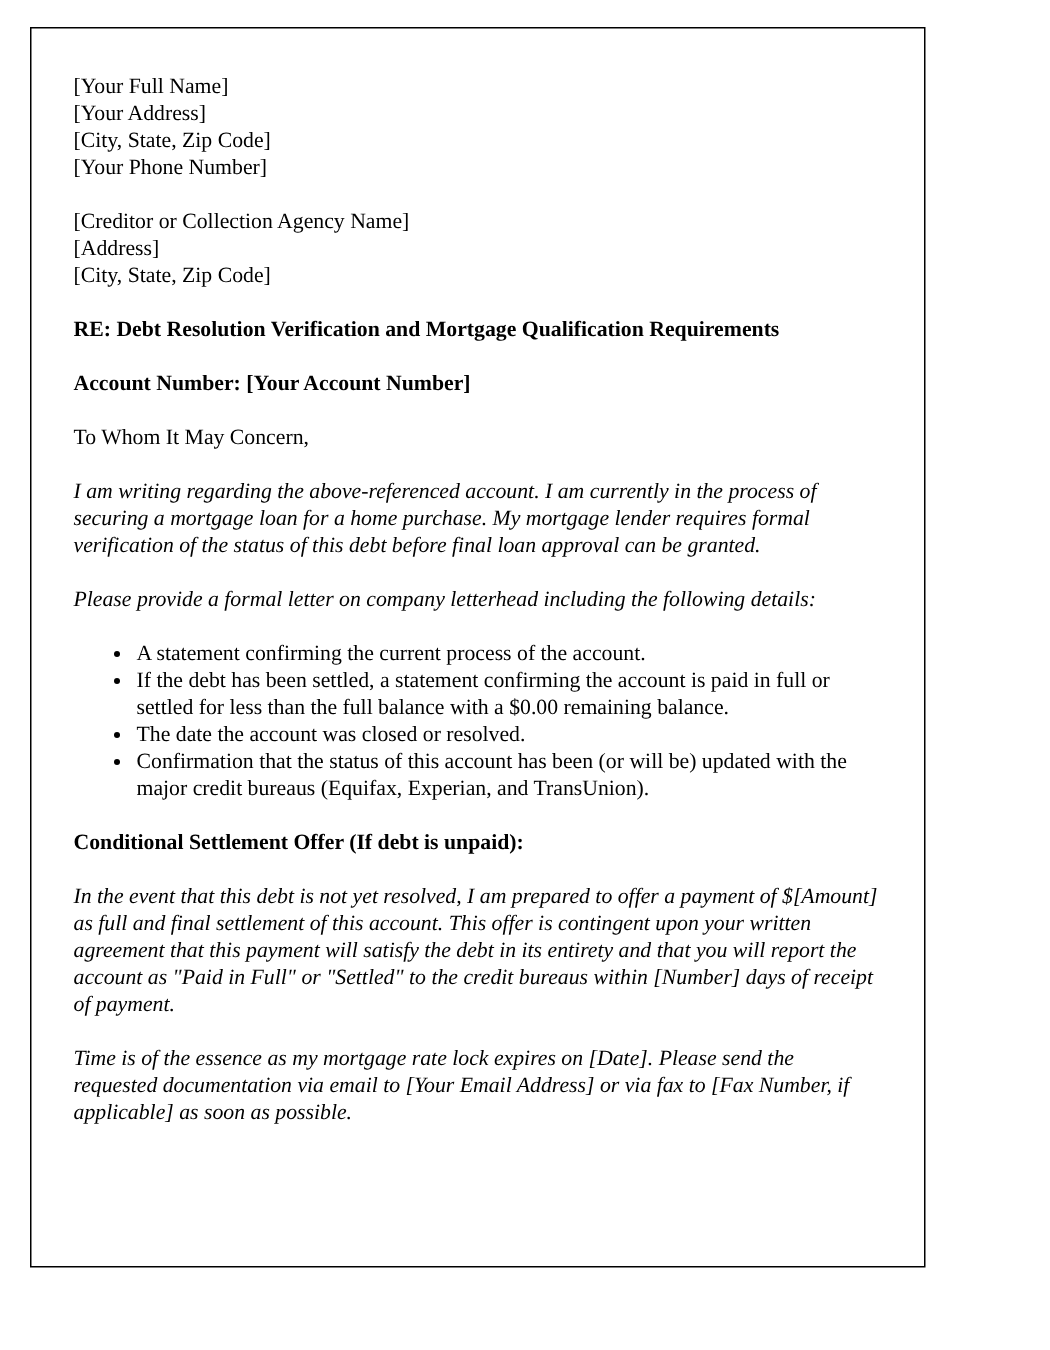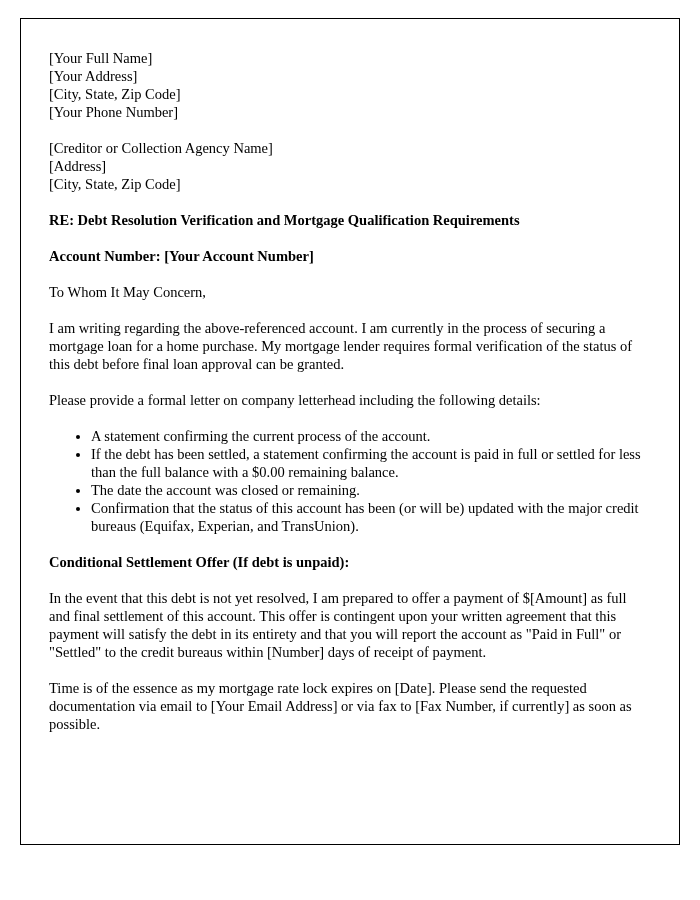--- a/index.html
+++ b/index.html
@@ -11,21 +11,21 @@
     position: relative;
     width: 700px;
     height: 900px;
     background: #ffffff;
     overflow: hidden;
   }
   .letter-frame {
     position: absolute;
     left: 20px;
     top: 18px;
-    width: 660px;
+    width: 597px;
     height: 827px;
     border: 1px solid #000000;
     background: #ffffff;
     padding: 30px 28px 20px 28px;
     overflow: hidden;
   }
   .letter-body {
     color: #000000;
     font-size: 14.5px;
     line-height: 18px;
@@ -35,20 +35,21 @@
   .bold { font-weight: bold; }
   ul.bullet-list {
     margin: 18px 0;
     padding-left: 42px;
   }
   ul.bullet-list li {
     line-height: 18px;
   }
   p.para {
     line-height: 18px;
+    font-style: italic;
   }
 </style>
 </head>
 <body>
 
 <div class="page">
   <div class="letter-frame">
     <div class="letter-body">
 
       <div class="block">
@@ -71,25 +72,25 @@
 
       <div class="block">To Whom It May Concern,</div>
 
       <p class="para block">I am writing regarding the above-referenced account. I am currently in the process of securing a mortgage loan for a home purchase. My mortgage lender requires formal verification of the status of this debt before final loan approval can be granted.</p>
 
       <p class="para block">Please provide a formal letter on company letterhead including the following details:</p>
 
       <ul class="bullet-list">
         <li>A statement confirming the current process of the account.</li>
         <li>If the debt has been settled, a statement confirming the account is paid in full or settled for less than the full balance with a $0.00 remaining balance.</li>
-        <li>The date the account was closed or remaining.</li>
+        <li>The date the account was closed or resolved.</li>
         <li>Confirmation that the status of this account has been (or will be) updated with the major credit bureaus (Equifax, Experian, and TransUnion).</li>
       </ul>
 
       <div class="block bold">Conditional Settlement Offer (If debt is unpaid):</div>
 
       <p class="para block">In the event that this debt is not yet resolved, I am prepared to offer a payment of $[Amount] as full and final settlement of this account. This offer is contingent upon your written agreement that this payment will satisfy the debt in its entirety and that you will report the account as "Paid in Full" or "Settled" to the credit bureaus within [Number] days of receipt of payment.</p>
 
-      <p class="para block">Time is of the essence as my mortgage rate lock expires on [Date]. Please send the requested documentation via email to [Your Email Address] or via fax to [Fax Number, if currently] as soon as possible.</p>
+      <p class="para block">Time is of the essence as my mortgage rate lock expires on [Date]. Please send the requested documentation via email to [Your Email Address] or via fax to [Fax Number, if applicable] as soon as possible.</p>
 
     </div>
   </div>
 </div>
 
 </body></html>

